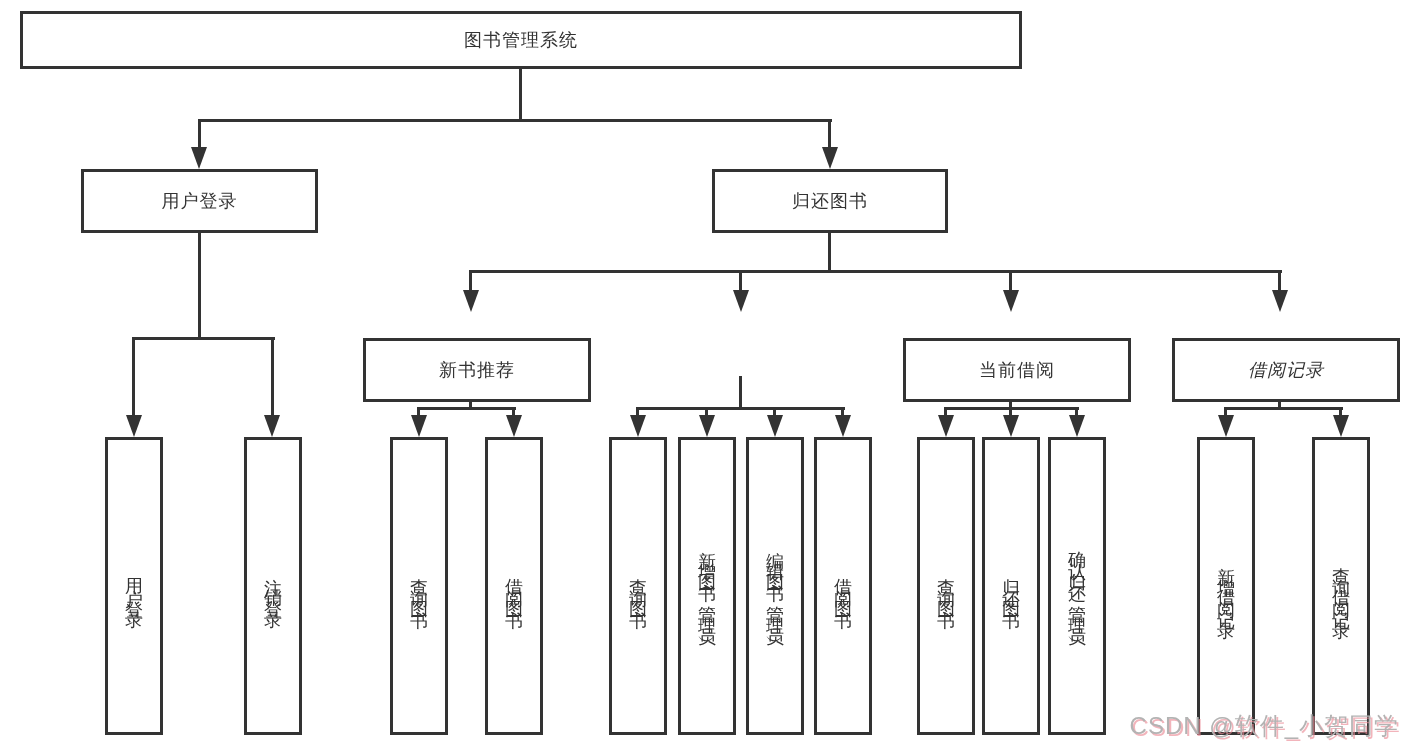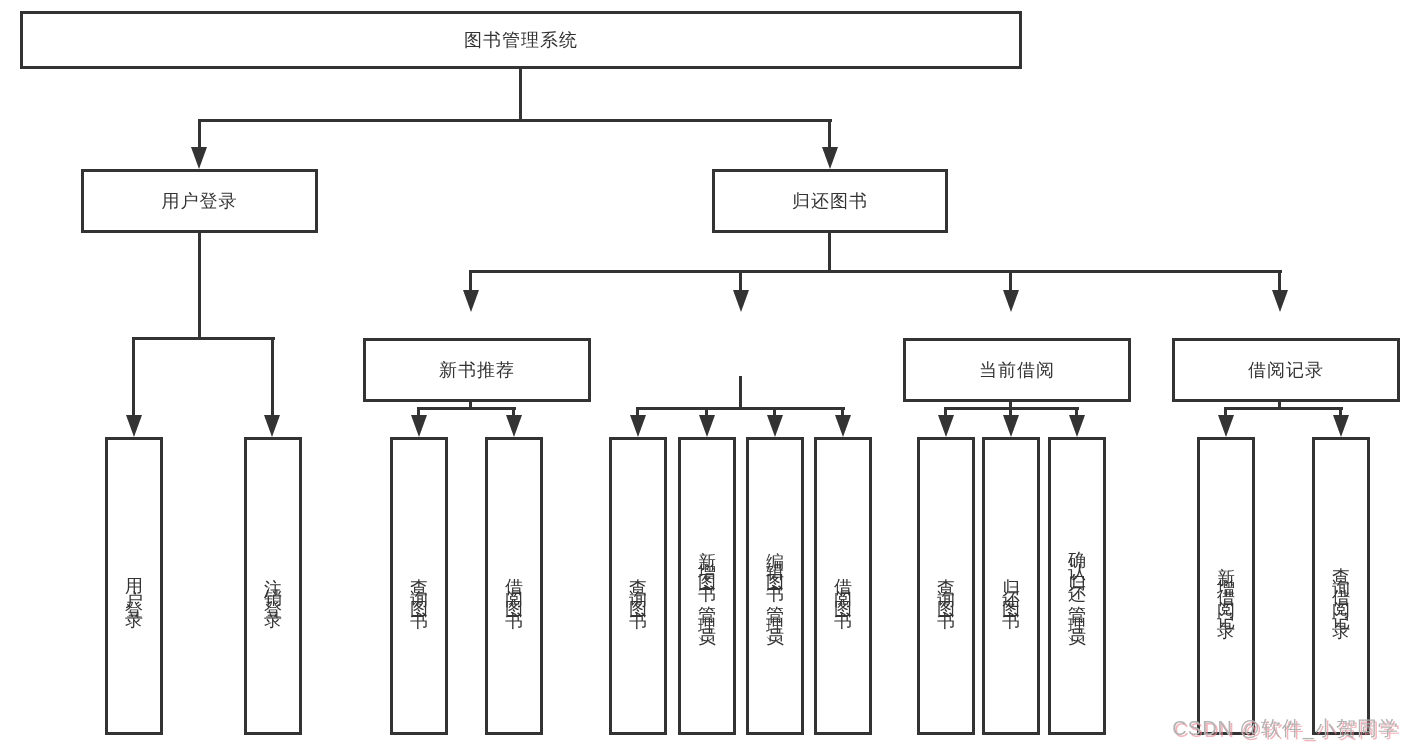--- a/index.html
+++ b/index.html
@@ -41,21 +41,21 @@
   .hl{position:absolute;height:3px;background:var(--line);}
   .arrow{
     position:absolute;width:0;height:0;
     border-left:8px solid transparent;
     border-right:8px solid transparent;
     border-top:22px solid var(--line);
   }
   .watermark{
     position:absolute;
     right:6px;bottom:5px;
-    font-size:20px;
+    font-size:24px;
     color:#b3b3b3;
     text-shadow:2px 2px 0 rgba(235,140,150,0.65);
     letter-spacing:1px;
   }
 </style>
 </head>
 <body>
 
 <div class="canvas">
 
@@ -128,21 +128,21 @@
   <div class="node" style="left:712px;top:169px;width:236px;height:64px;">
     <span>归还图书</span>
   </div>
 
   <div class="node lvl3" style="left:363px;">
     <span>新书推荐</span>
   </div>
   <div class="node lvl3" style="left:903px;">
     <span>当前借阅</span>
   </div>
-  <div class="node lvl3" style="left:1172px;">
+  <div class="node lvl3" style="left:1172px;font-style:italic;">
     <span>借阅记录</span>
   </div>
 
   <div class="node leaf" style="left:105px;">
     <span class="vtext">用户登录</span>
   </div>
   <div class="node leaf" style="left:244px;">
     <span class="vtext">注销登录</span>
   </div>
 

